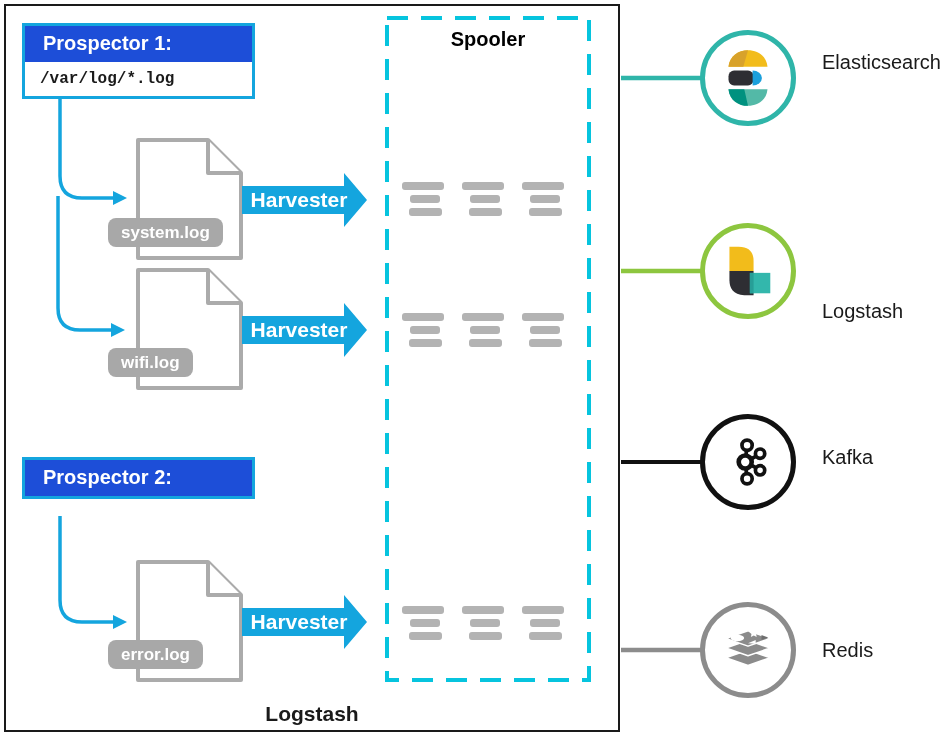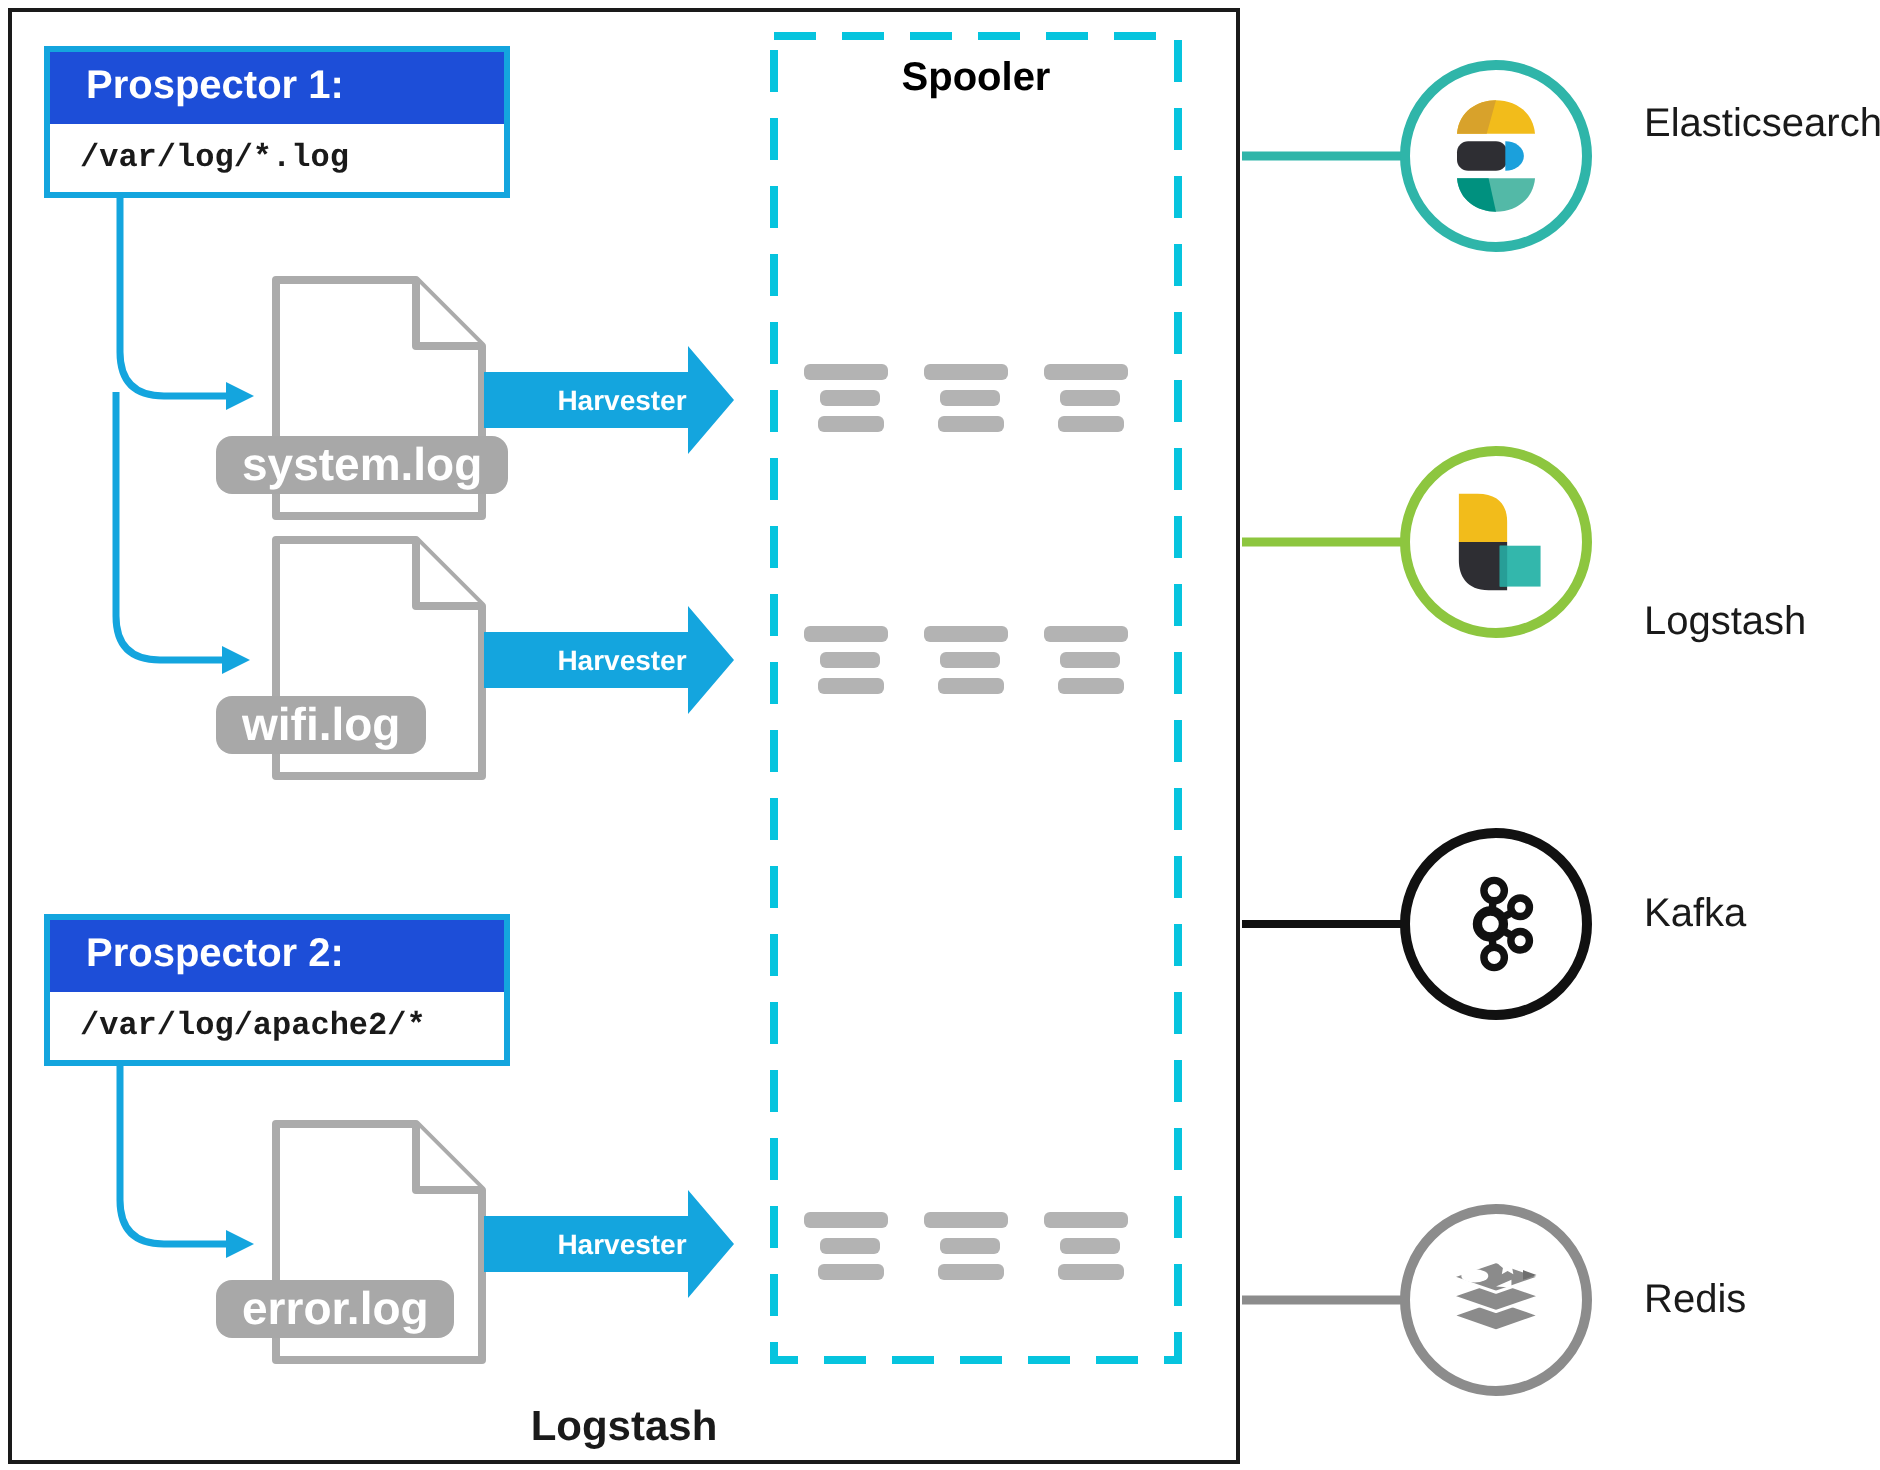--- a/index.html
+++ b/index.html
@@ -21,29 +21,29 @@
                padding:6px 0 7px 18px;}
   .pbox-body{background:#fff;color:#1a1a1a;font-family:"Liberation Mono",monospace;
              font-weight:bold;font-size:16px;padding:8px 0 8px 15px;white-space:nowrap;}
 
   
   .doc{position:absolute;left:134px;}
   .doc-1{top:136px;} .doc-2{top:266px;} .doc-3{top:558px;}
 
   
   .file-tag{position:absolute;left:108px;height:29px;line-height:29px;padding:0 13px;
-            background:#a8a8a8;color:#fff;font-weight:bold;font-size:23px;border-radius:8px;}
+            background:#a8a8a8;color:#fff;font-weight:bold;font-size:17px;border-radius:8px;}
   .tag-1{top:218px;} .tag-2{top:348px;} .tag-3{top:640px;}
 
   
   .harvester{position:absolute;left:242px;width:126px;height:58px;}
   .h-1{top:171px;} .h-2{top:301px;} .h-3{top:593px;}
-  .harvester .h-label{position:absolute;left:16px;top:0;width:106px;height:58px;
+  .harvester .h-label{position:absolute;left:4px;top:0;width:106px;height:58px;
       display:flex;align-items:center;justify-content:center;
-      color:#fff;font-weight:bold;font-size:14px;}
+      color:#fff;font-weight:bold;font-size:21px;}
 
   
   .spooler{position:absolute;left:385px;top:16px;width:206px;height:666px;}
   .spooler-title{position:absolute;left:0;top:12px;width:206px;text-align:center;
                  font-weight:bold;font-size:20px;color:#000;}
   .qrow{position:absolute;left:0;width:206px;height:42px;}
   .qrow-1{top:166px;} .qrow-2{top:297px;} .qrow-3{top:590px;}
   .qgroup{position:absolute;top:0;width:42px;}
   .qbar{background:#b3b3b3;height:8px;border-radius:3px;}
   .qbar+.qbar{margin-top:5px;}
@@ -85,21 +85,20 @@
     <line x1="621" y1="650" x2="702" y2="650" stroke="#8c8c8c" stroke-width="4.5"></line>
   </svg>
 
   <div class="pbox pbox-1">
     <div class="pbox-header">Prospector 1:</div>
     <div class="pbox-body">/var/log/*.log</div>
   </div>
 
   <div class="pbox pbox-2">
     <div class="pbox-header">Prospector 2:</div>
-    <div class="pbox-body">/var/log/apache2/*</div>
   </div>
 
   <div class="doc doc-1">
     <svg width="111" height="126" viewBox="0 0 111 126">
       <path d="M4,4 H74 L107,37 V122 H4 Z" fill="#fff" stroke="#ababab" stroke-width="4" stroke-linejoin="round"></path>
       <path d="M74,4 V37 H107" fill="#fff" stroke="#ababab" stroke-width="4" stroke-linejoin="round"></path>
     </svg>
   </div>
   <div class="doc doc-2">
     <svg width="111" height="126" viewBox="0 0 111 126">

